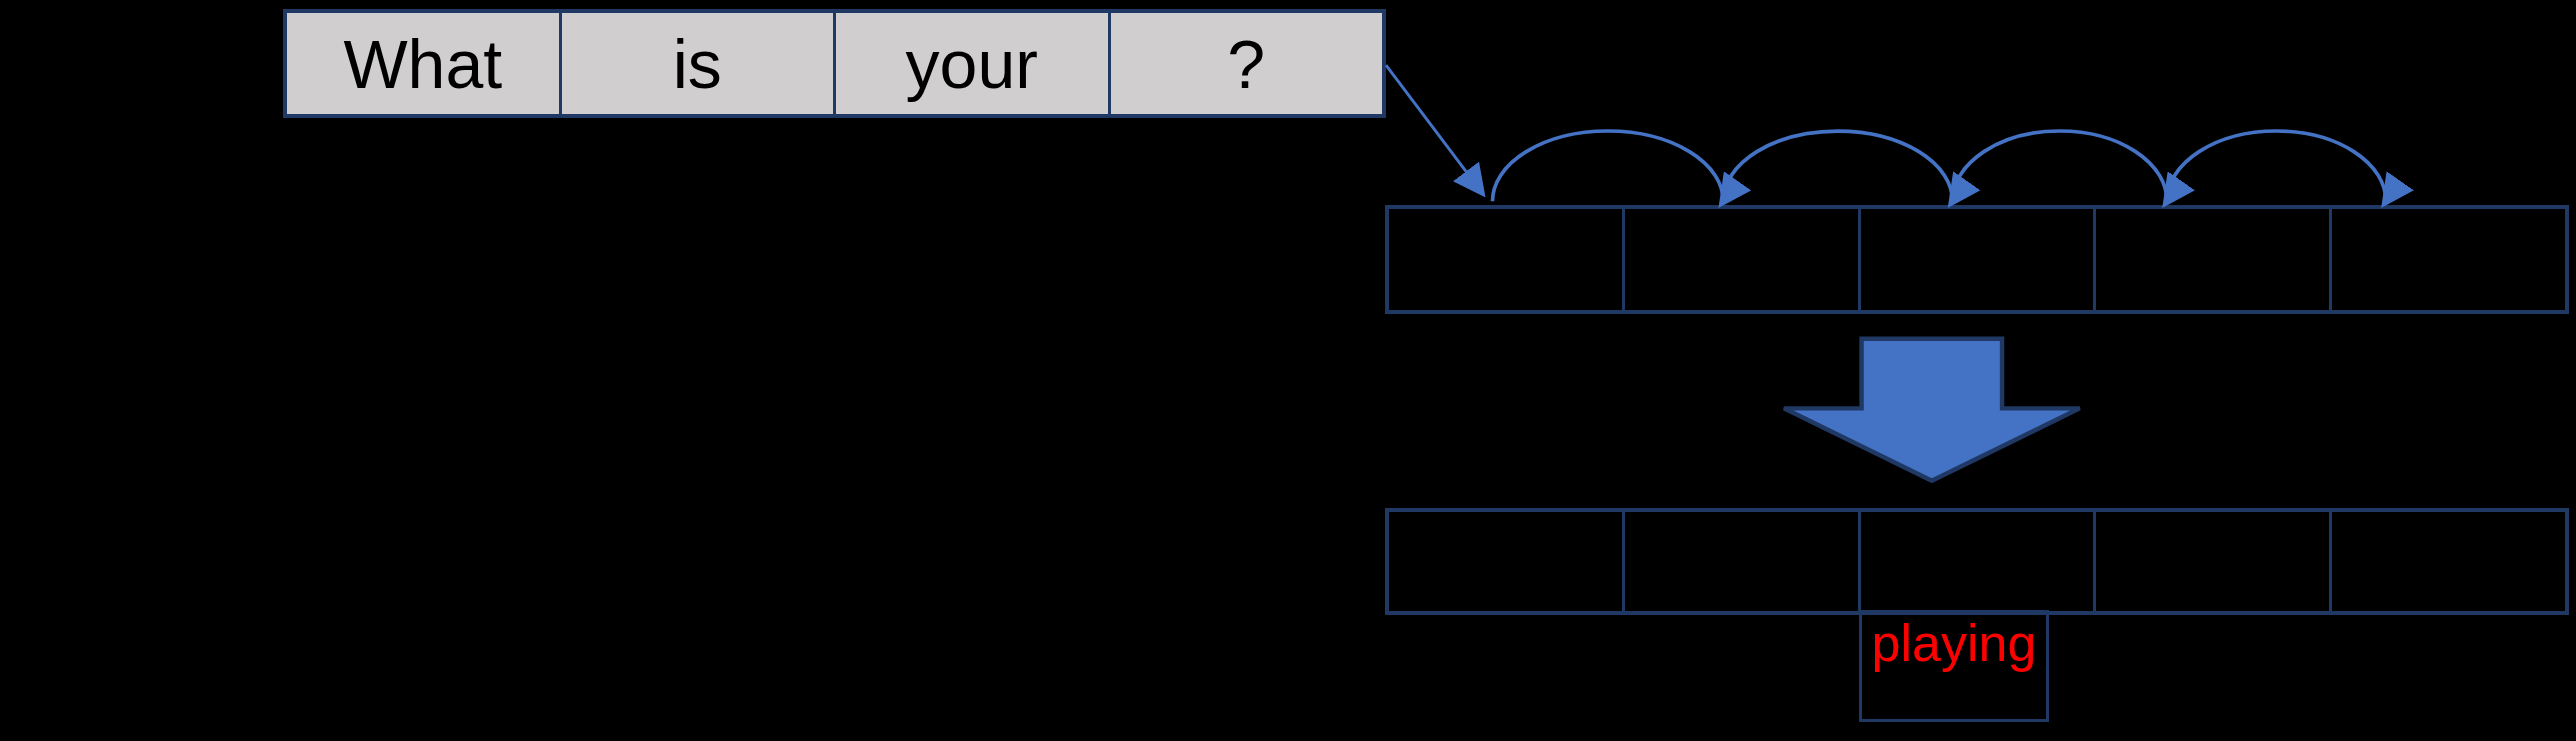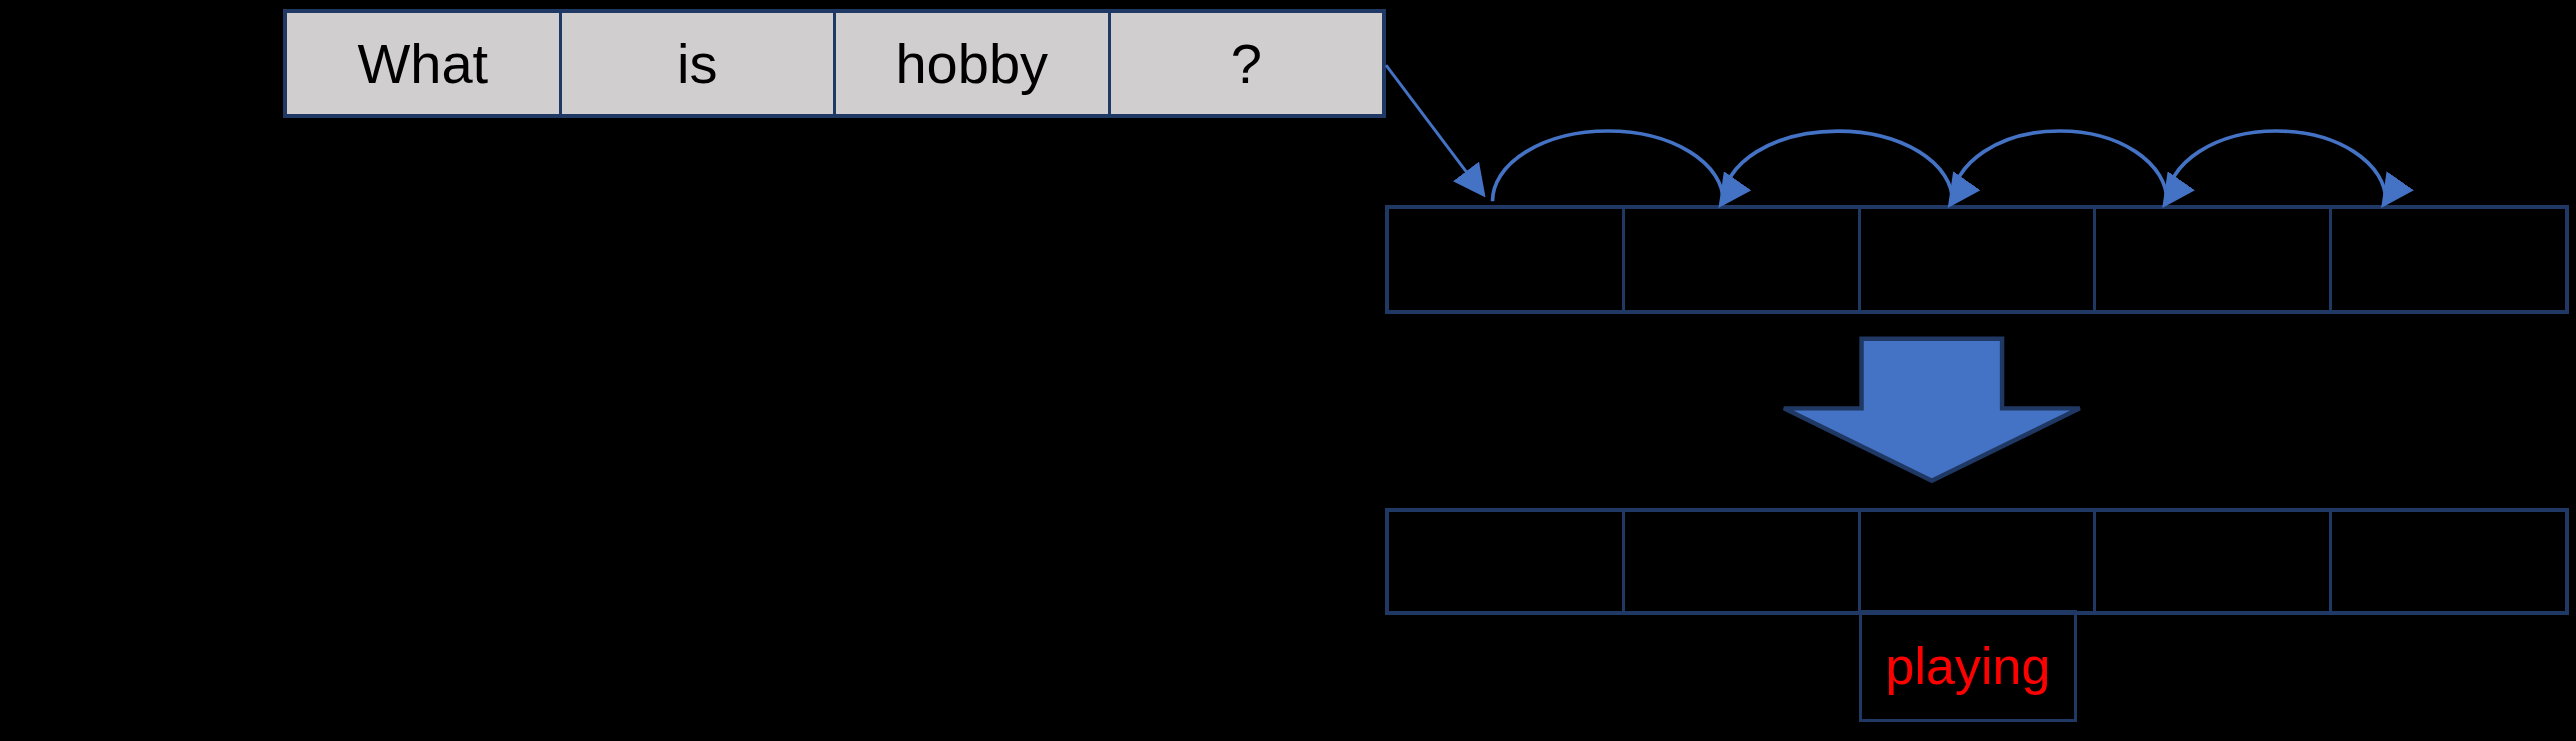--- a/index.html
+++ b/index.html
@@ -27,21 +27,21 @@
     border: 4.4px solid #1F3864;
     display: flex;
   }
   .src-cell {
     flex: 1 1 0;
     box-sizing: border-box;
     background: #D0CECE;
     display: flex;
     align-items: center;
     justify-content: center;
-    font-size: 56px;
+    font-size: 68px;
     color: #000000;
   }
   .src-cell + .src-cell {
     border-left: 3.7px solid #1F3864;
   }
 
   
   .cells-row {
     position: absolute;
     left: 1385px;
@@ -60,27 +60,26 @@
   }
   .empty-cell + .empty-cell {
     border-left: 3.7px solid #1F3864;
   }
 
   
   .pred-cell {
     position: absolute;
     left: 1859px;
     top: 610px;
-    width: 218px;
+    width: 190px;
     height: 112px;
     box-sizing: border-box;
     border: 3.7px solid #1F3864;
     background: transparent;
     display: flex;
-    align-items: center;
     justify-content: center;
     font-size: 52px;
     color: #FF0000;
   }
 
   
   .overlay {
     position: absolute;
     left: 0;
     top: 0;
@@ -96,21 +95,21 @@
 <div class="canvas">
 
   <div class="src-table">
     <div class="src-cell">
       <span>What</span>
     </div>
     <div class="src-cell">
       <span>is</span>
     </div>
     <div class="src-cell">
-      <span>hobby</span>
+      <span>your</span>
     </div>
     <div class="src-cell">
       <span>?</span>
     </div>
   </div>
 
   <div class="cells-row row-encoder">
     <div class="empty-cell"></div>
     <div class="empty-cell"></div>
     <div class="empty-cell"></div>

